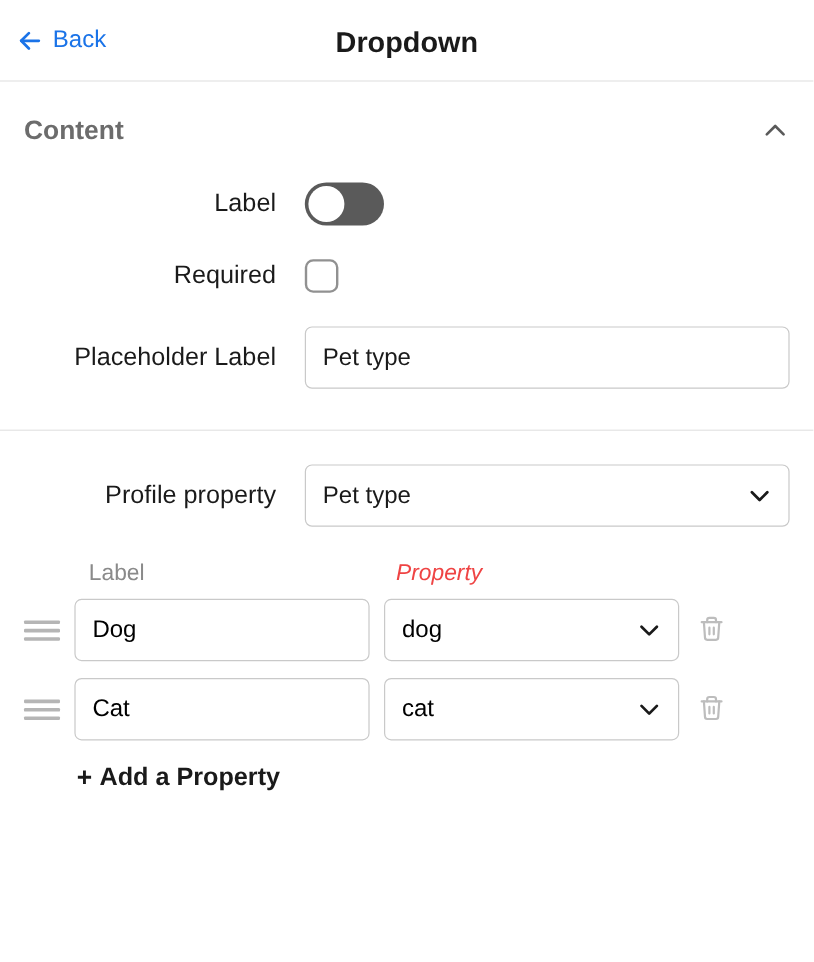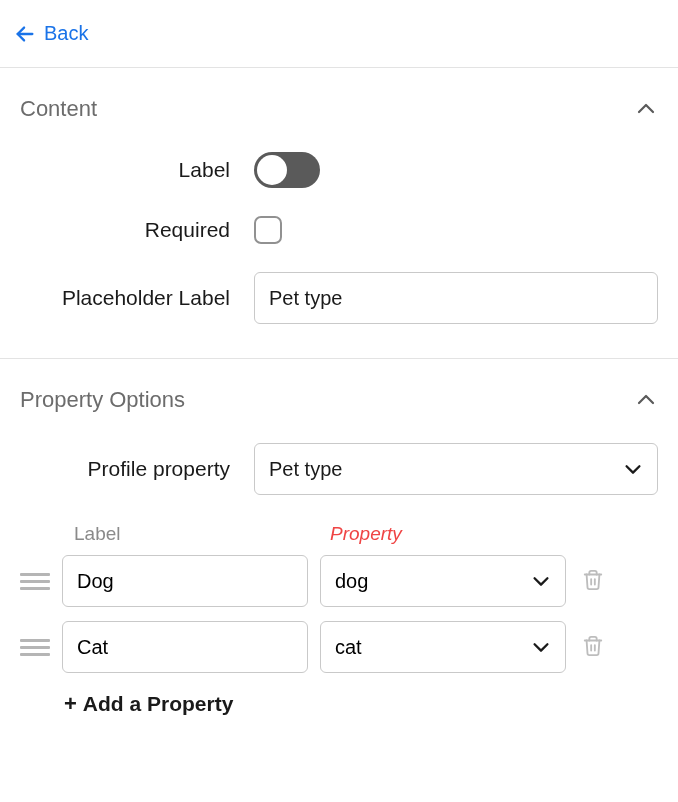--- a/index.html
+++ b/index.html
@@ -43,21 +43,21 @@
     }
     .section-header {
       display: flex;
       align-items: center;
       justify-content: space-between;
       cursor: pointer;
       margin-bottom: 30px;
     }
     .section-title {
       font-size: 22px;
-      font-weight: 400;
+      font-weight: 700;
       color: #6c6c6c;
     }
     .chevron-up {
       color: #5a5a5a;
     }
     .field-row {
       display: flex;
       align-items: center;
       margin-bottom: 28px;
     }
@@ -221,20 +221,21 @@
 <body>
 
 <div class="header">
   <button class="back-btn">
     <svg width="22" height="22" viewBox="0 0 24 24" fill="none" stroke="#1a73e8" stroke-width="2.5" stroke-linecap="round" stroke-linejoin="round">
         <line x1="20" y1="12" x2="4" y2="12"></line>
         <polyline points="11 5 4 12 11 19"></polyline>
       </svg>
     <span>Back</span>
   </button>
+  <div class="header-title">Dropdown</div>
 </div>
 
 <hr class="divider">
 
 <div class="section">
   <div class="section-header">
     <div class="section-title">Content</div>
     <svg class="chevron-up" width="24" height="24" viewBox="0 0 24 24" fill="none" stroke="currentColor" stroke-width="2.2" stroke-linecap="round" stroke-linejoin="round">
         <polyline points="5 15 12 8 19 15"></polyline>
       </svg>
@@ -254,26 +255,20 @@
 
   <div class="field-row">
     <div class="field-label">Placeholder Label</div>
     <input type="text" class="text-input" value="Pet type" style="">
   </div>
 </div>
 
 <hr class="divider">
 
 <div class="section">
-  <div class="section-header">
-    <div class="section-title">Property Options</div>
-    <svg class="chevron-up" width="24" height="24" viewBox="0 0 24 24" fill="none" stroke="currentColor" stroke-width="2.2" stroke-linecap="round" stroke-linejoin="round">
-        <polyline points="5 15 12 8 19 15"></polyline>
-      </svg>
-  </div>
 
   <div class="field-row">
     <div class="field-label">Profile property</div>
     <div class="select-wrap">
       <select class="select">
         <option>Pet type</option>
       </select>
       <svg class="select-chevron" width="22" height="22" viewBox="0 0 24 24" fill="none" stroke="#1a1a1a" stroke-width="2.5" stroke-linecap="round" stroke-linejoin="round">
           <polyline points="5 9 12 16 19 9"></polyline>
         </svg>

